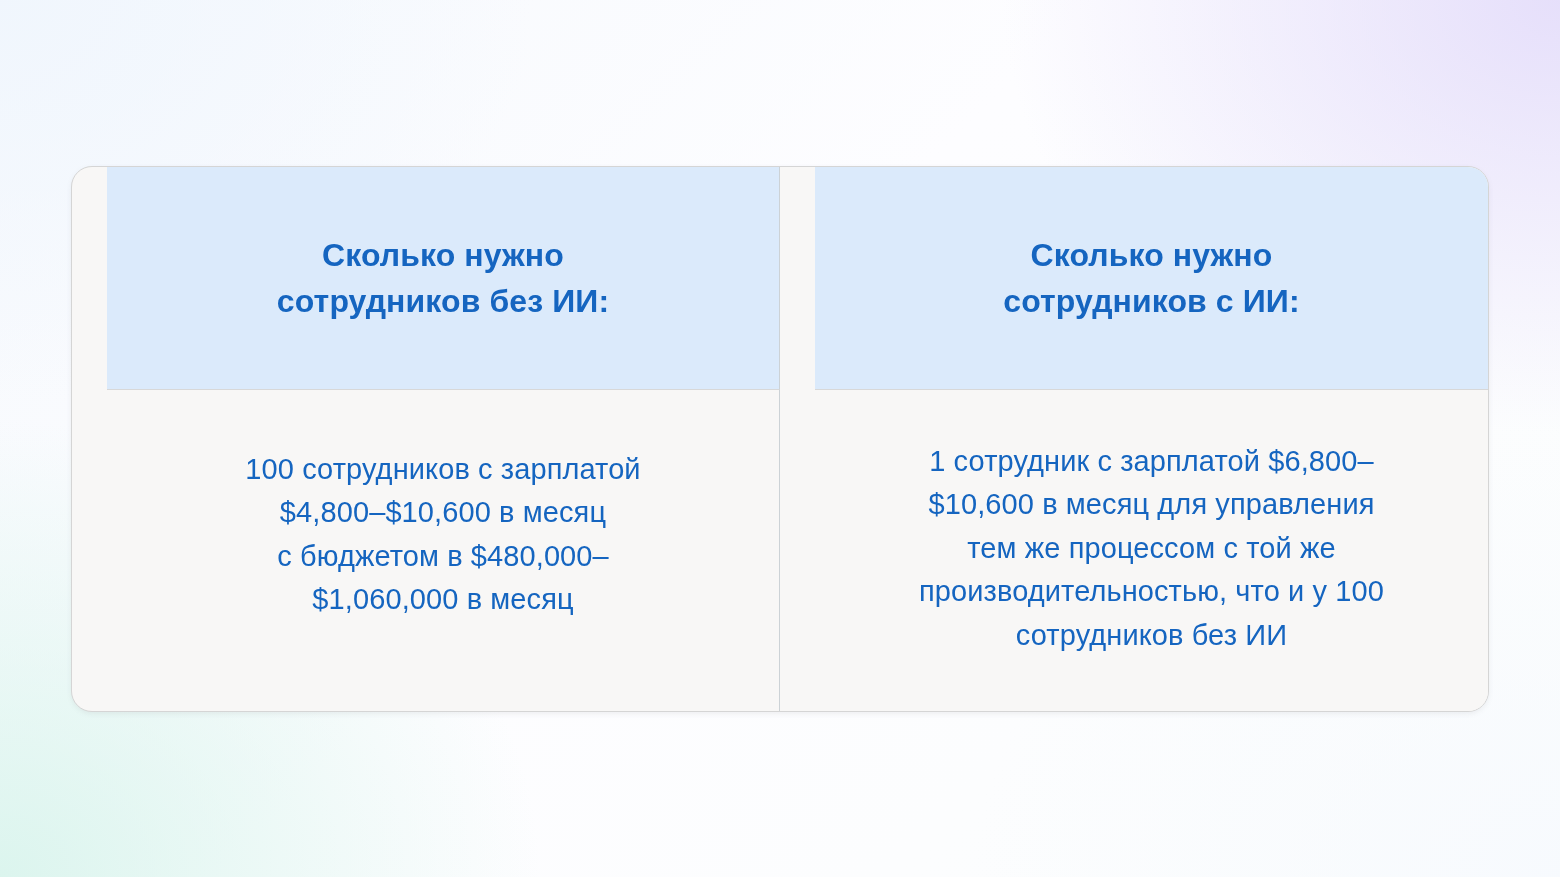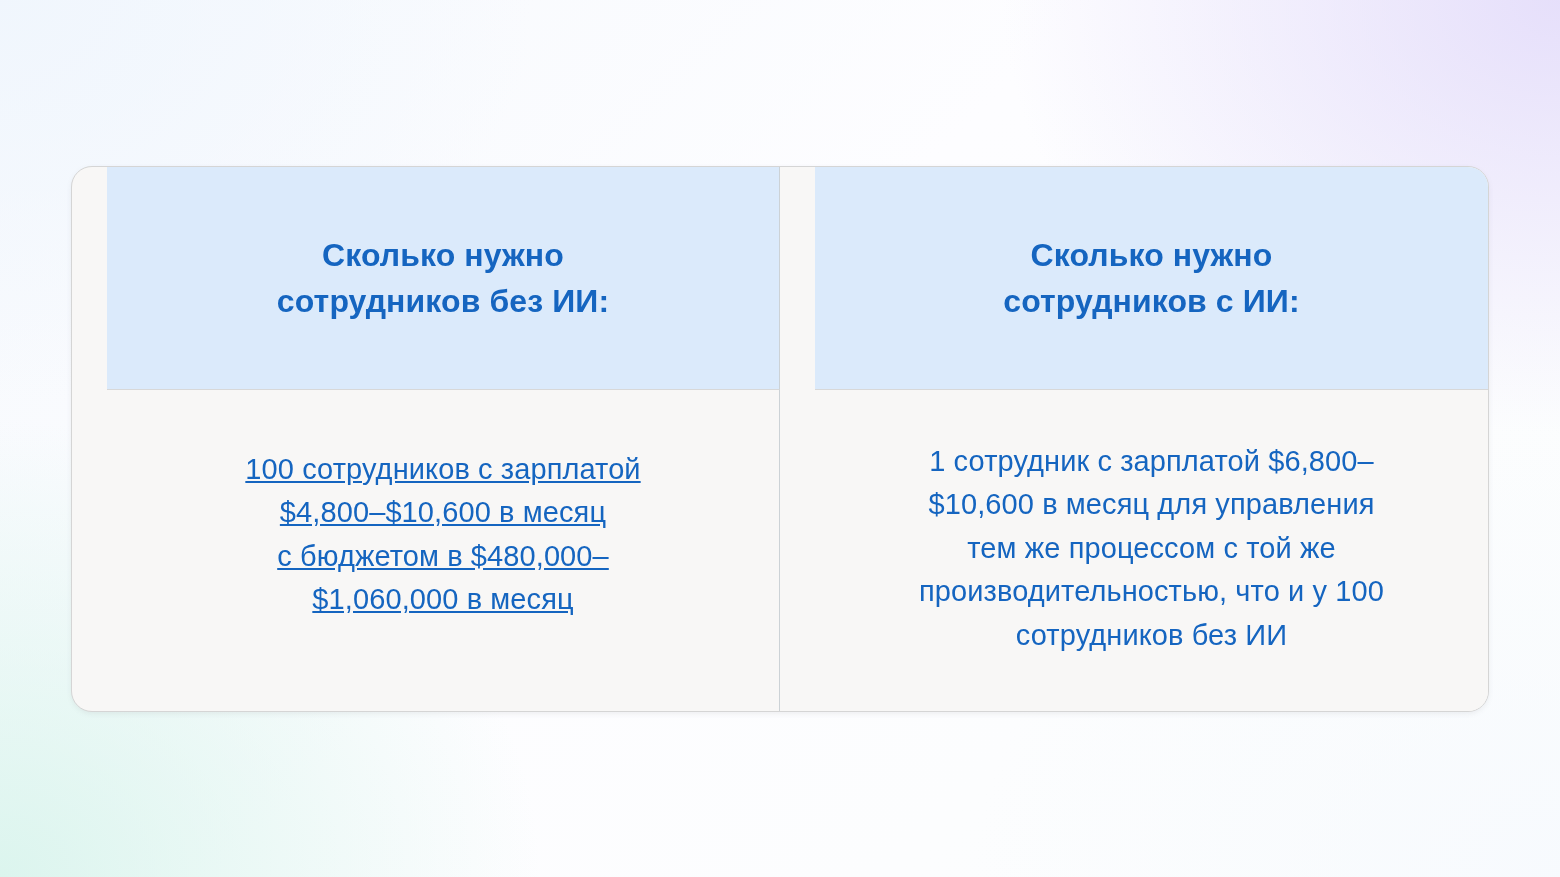--- a/index.html
+++ b/index.html
@@ -81,21 +81,21 @@
     border-top: 1px solid #d8d8d8;
     padding: 14px 40px;
   }
   .body-cell.left  { border-right: 1px solid #ccd2d6; }
 
   .cell-text {
     display: block;
     max-width: 100%;
     white-space: pre-line;
   }
-  .body-cell.left .cell-text  { transform: translateY(-16px); text-decoration: underline; }
+  .body-cell.left .cell-text  { transform: translateY(-16px); }
   .body-cell.right .cell-text { transform: translateY(-2px); }
 </style>
 </head>
 <body>
 
 <div id="bg-wash"></div>
 
 <div id="comparison-card">
   <div class="table-grid">
 

